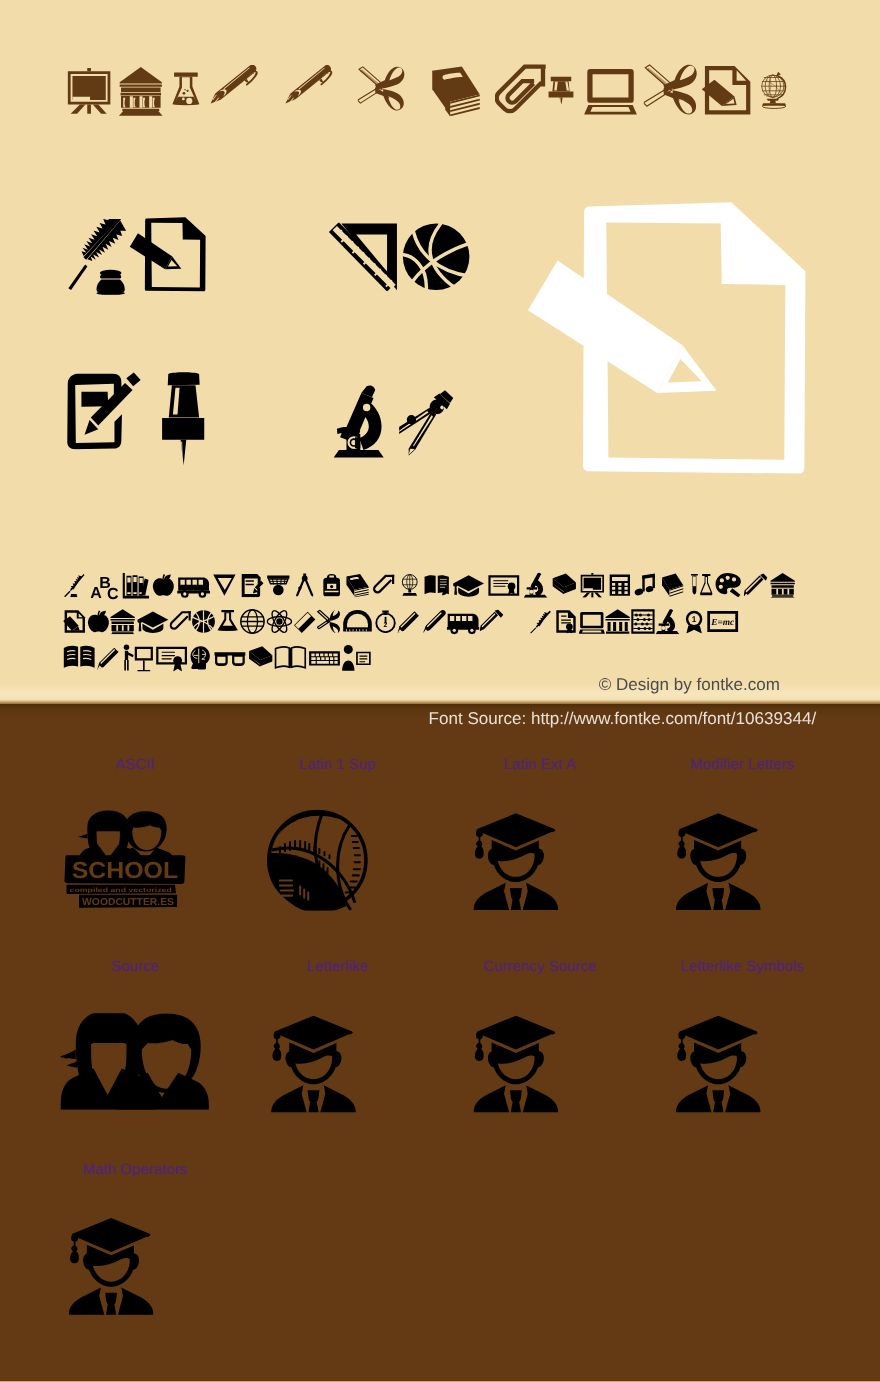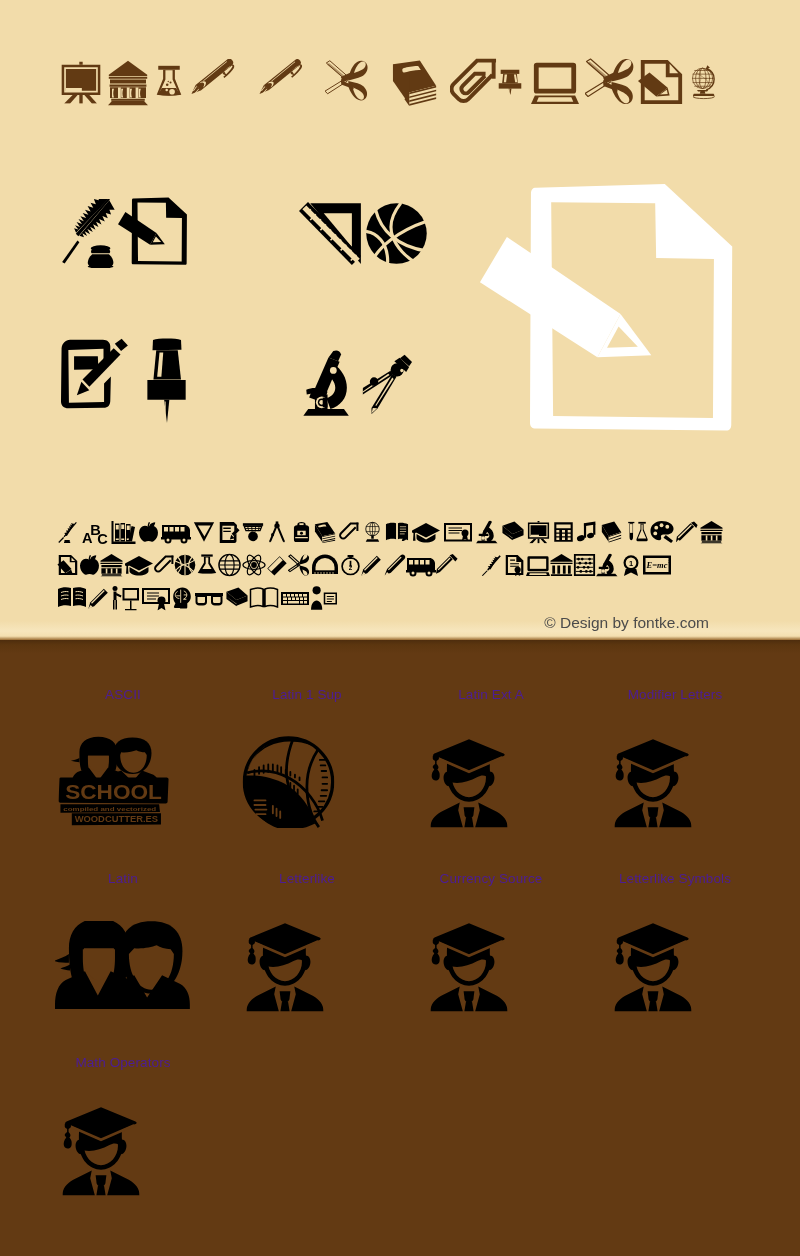--- a/index.html
+++ b/index.html
@@ -468,20 +468,21 @@
         </span>
         <span class="sm">
           <svg viewBox="0 0 110 100" fill="#000" color="#000" style="width:28px">
             <use href="#g-id-card-person"></use>
           </svg>
         </span>
       </div>
   </div>
 
   <div class="design">© Design by fontke.com</div>
+  <div class="fsrc">Font Source: http://www.fontke.com/font/10639344/</div>
 
   <div class="grid">
       <div class="cell" style="left: 31px; top: 0px;">
         <div class="clabel">ASCII</div>
         <div class="cicon">
           <svg width="113" height="92" viewBox="0 2 116 95" fill="#000" color="#000" style="--bg:#633a13;margin-left:26px">
             <use href="#i-schoollogo"></use>
           </svg>
         </div>
       </div>
@@ -503,21 +504,21 @@
       </div>
       <div class="cell" style="left: 583px; top: 0px;">
         <div class="clabel">Modifier Letters</div>
         <div class="cicon">
           <svg width="78" height="91" viewBox="0 0 100 118" fill="#000" color="#000" style="--bg:#633a13;margin-left:0px">
             <use href="#i-grad"></use>
           </svg>
         </div>
       </div>
       <div class="cell" style="left: 31px; top: 184px;">
-        <div class="clabel">Latin</div>
+        <div class="clabel">Source</div>
         <div class="cicon">
           <svg width="136" height="101" viewBox="1 3 127 94" fill="#000" color="#000" style="--bg:#633a13;margin-left:44px;transform:scaleY(0.9);transform-origin:bottom center">
             <use href="#i-twostu"></use>
           </svg>
         </div>
       </div>
       <div class="cell" style="left: 215px; top: 184px;">
         <div class="clabel">Letterlike</div>
         <div class="cicon">
           <svg width="78" height="91" viewBox="0 0 100 118" fill="#000" color="#000" style="--bg:#633a13;margin-left:0px">

